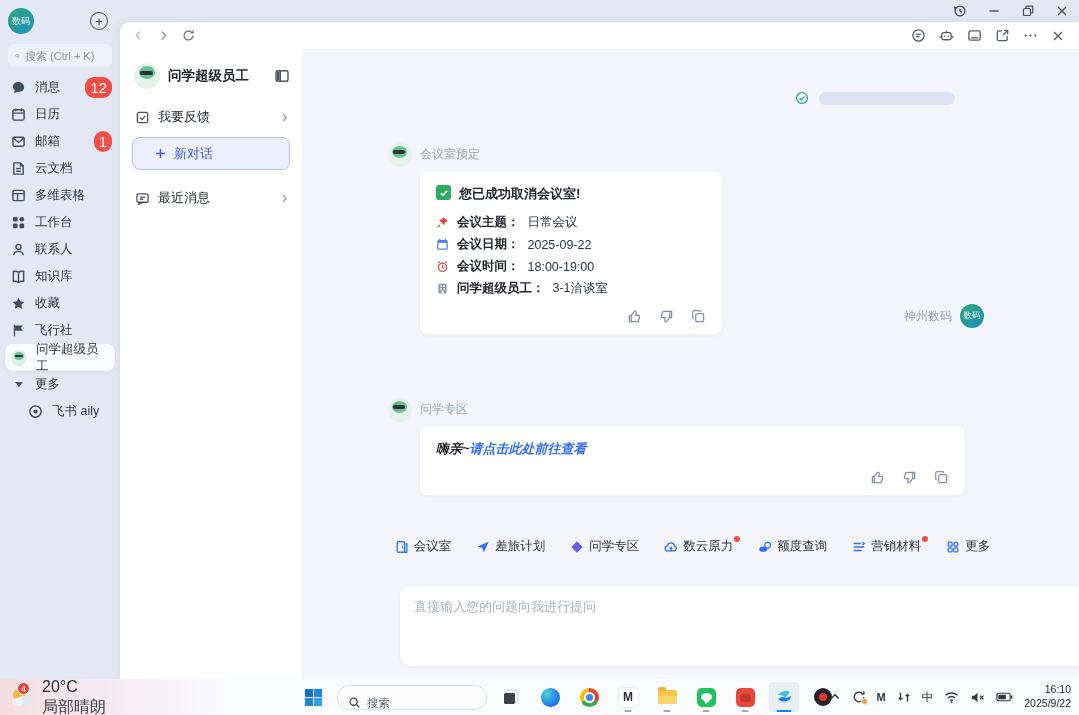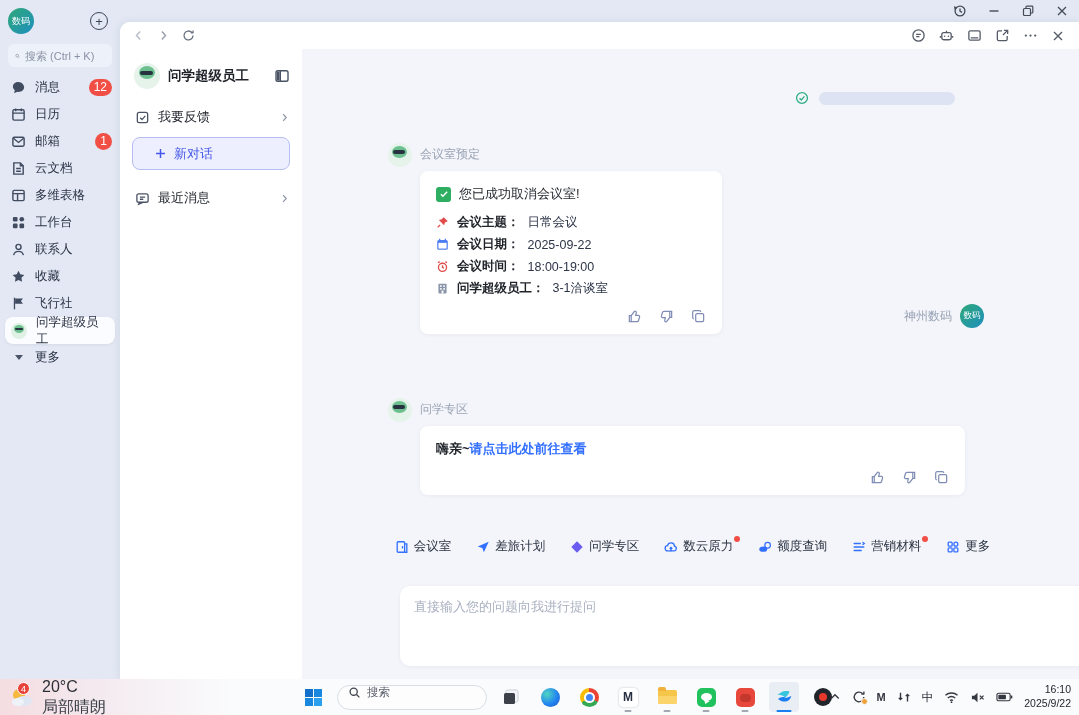--- a/index.html
+++ b/index.html
@@ -15,21 +15,21 @@
     display:flex; align-items:center; justify-content:center; color:#3c4658; font-size:13px; line-height:1; }
   .sb-search { position:absolute; left:8px; right:8px; top:44px; height:23px; background:#edf1f9; border:none; border-radius:6px;
     display:flex; align-items:center; gap:5px; padding:0 7px; color:#8a92a6; }
   .sb-search input { border:none; background:transparent; outline:none; width:80px; font-size:11px; color:#5a6276; font-family:inherit; }
   .sb-search input::placeholder { color:#8a92a6; }
   .sb-list { position:absolute; top:74px; left:0; right:0; }
   .sb-item { height:27px; display:flex; align-items:center; gap:9px; padding:0 8px 0 11px; font-size:12.5px; color:#2b3346; position:relative; cursor:default; }
   .sb-item .ic { width:15px; height:15px; color:#414c61; flex:0 0 15px; }
   .sb-item.sel { background:#fbfcff; border-radius:8px; margin:0 5px; padding-left:6px; box-shadow:0 1px 3px rgba(40,50,80,.08); }
   .sb-item.sub { padding-left:28px; }
-  .badge { margin-left:auto; background:#f14f46; color:#fff; border-radius:9px; font-size:12px; padding:1px 5px; line-height:1.3; }
+  .badge { margin-left:auto; background:#f14f46; color:#fff; border-radius:9px; font-size:15px; padding:1px 5px; line-height:1.3; }
   .caret { width:0; height:0; border-left:4.5px solid transparent; border-right:4.5px solid transparent; border-top:5.5px solid #4a5368; }
   .mascot { width:16px; height:16px; border-radius:50%; background:#dff1e4; position:relative; overflow:hidden; flex:0 0 16px;}
   .mascot:before { content:""; position:absolute; left:3px; top:2px; width:10px; height:8px; border-radius:50%; background:#6cc08f; }
   .mascot:after { content:""; position:absolute; left:4px; top:5px; width:8px; height:2.5px; border-radius:2px; background:#27313f; }
 
   
   .winbar { position:absolute; left:120px; right:0; top:0; height:22px; display:flex; justify-content:flex-end; align-items:center; gap:0; z-index:2; }
   .winbtn { width:34px; height:22px; display:flex; align-items:center; justify-content:center; color:#444b57; }
 
   
@@ -58,37 +58,37 @@
   .skeleton-row { position:absolute; top:42px; right:124px; display:flex; align-items:center; gap:10px; }
   .skeleton-bar { width:136px; height:13px; border-radius:7px; background:#dde3f2; }
   .msg { position:absolute; }
   .msg-head { display:flex; align-items:flex-start; gap:8px; }
   .msg-name { font-size:12px; color:#9aa3b5; padding-top:3px; }
   .av24 { width:24px; height:24px; border-radius:50%; background:#e6f3ea; position:relative; overflow:hidden; flex:0 0 24px;}
   .av24:before { content:""; position:absolute; left:4px; top:3px; width:15px; height:12px; border-radius:50%; background:#6cc08f; }
   .av24:after { content:""; position:absolute; left:5px; top:7px; width:12px; height:3.5px; border-radius:2px; background:#27313f; }
   .card { background:#fff; border-radius:8px; box-shadow:0 1px 4px rgba(31,35,41,.05); margin:4px 0 0 32px; padding:14px 16px 10px; }
   .card1 { width:302px; }
-  .card-title { display:flex; align-items:center; gap:8px; font-size:13px; font-weight:normal; }
+  .card-title { display:flex; align-items:flex-start; gap:8px; font-size:13px; font-weight:bold; }
   .okbox { width:15px; height:15px; border-radius:3px; background:#2dae61; display:flex; align-items:center; justify-content:center; }
   .fields { margin-top:11px; display:flex; flex-direction:column; gap:5px; }
   .frow { display:flex; align-items:center; gap:8px; font-size:12.5px; }
   .frow .fic { width:13px; height:13px; flex:0 0 13px; }
   .frow b { color:#1f2329; }
   .frow span { color:#2c3547; }
   .card-actions { display:flex; justify-content:flex-end; gap:17px; margin-top:12px; color:#7f8cb4; }
   .user-block { position:absolute; right:95px; display:flex; flex-direction:column; align-items:flex-end; }
   .user-head { display:flex; align-items:center; gap:8px; }
   .user-name { font-size:12px; color:#9aa3b5; }
   .user-av { width:24px; height:24px; border-radius:50%; background:linear-gradient(135deg,#2fa878,#1e8fbe); color:#fff; font-size:8.5px;
     display:flex; align-items:center; justify-content:center; }
   .bubble-row { display:flex; align-items:flex-end; gap:8px; margin:6px 32px 0 0; }
   .bubble { background:#e8ebf3; border-radius:8px; padding:8px 12px; font-size:13px; color:#1f2329; }
   .card2 { width:545px; }
-  .line1 { font-size:13px; font-weight:bold; }
+  .line1 { font-size:13px; font-weight:bold;font-style:italic; }
   .line1 a { color:#3370ff; text-decoration:none; }
   .para { margin-top:10px; font-size:13px; line-height:1.6; color:#1f2329; }
   .para b { font-weight:bold; }
 
   .tabs { position:absolute; left:98px; width:585px; top:489px; display:flex; justify-content:center; gap:25px; }
   .tab { display:flex; align-items:center; gap:5px; font-size:12.5px; color:#2b3342; position:relative; cursor:pointer; white-space:nowrap; }
   .tab .tic { width:14px; height:14px; color:#3370ff; }
   .reddot { width:6px; height:6px; border-radius:50%; background:#f14f46; position:absolute; top:-2px; right:-7px; }
 
   .inputbox { position:absolute; left:98px; width:705px; top:537px; height:80px; background:#fff; border-radius:10px;
@@ -109,21 +109,21 @@
     background:linear-gradient(90deg,#f5dde1 0,#f3e9ee 90px,#fafbfd 230px,#fafbfd 100%);
     display:flex; align-items:center; z-index:10; }
   .weather { display:flex; align-items:center; gap:7px; padding-left:9px; }
   .wicon { position:relative; width:26px; height:24px; }
   .wbadge { position:absolute; top:-3px; left:8px; background:#e7443c; color:#fff; border-radius:50%; width:13px; height:13px;
     font-size:9px; display:flex; align-items:center; justify-content:center; border:1px solid #fff; }
   .wtxt { font-size:16px; line-height:1.25; color:#3c4048; }
   .wtxt .t1 { color:#2b2f36; }
   .tb-center { position:absolute; left:298px; display:flex; align-items:center; gap:9px; }
   .tb-search { width:150px; height:25px; border-radius:13px; background:#fdfdfe; border:1px solid #dadde4;
-    display:flex; align-items:flex-start; gap:6px; padding:0 10px; color:#5a5f6b; }
+    display:flex; align-items:flex-end; gap:6px; padding:0 10px; color:#5a5f6b; }
   .tb-search input { border:none; outline:none; background:transparent; width:100px; font-size:11.5px; font-family:inherit; color:#40444d; }
   .tb-search input::placeholder { color:#5a5f6b; }
   .app { width:30px; height:30px; display:flex; align-items:center; justify-content:center; position:relative; border-radius:4px; }
   .app .runbar { position:absolute; bottom:0px; left:50%; transform:translateX(-50%); width:7px; height:2.5px; border-radius:2px; background:#a3a8b2; }
   .app.active { background:#e9edf4; }
   .app.active .runbar { width:15px; background:#1b7ef2; }
   .edge-i { width:19px; height:19px; border-radius:50%; background:radial-gradient(circle at 32% 32%,#4fd6c2,#2386f0 55%,#1a56c4); }
   .chrome-i { width:19px; height:19px; border-radius:50%; background:conic-gradient(#ea4335 0 33%,#34a853 33% 66%,#fbbc05 66% 100%); position:relative; }
   .chrome-i:before { content:""; position:absolute; inset:4px; border-radius:50%; background:#fff; }
   .chrome-i:after { content:""; position:absolute; inset:6px; border-radius:50%; background:#4285f4; }
@@ -205,20 +205,27 @@
       <span>工作台</span>
     </div>
     <div class="sb-item">
       <svg class="ic" viewBox="0 0 16 16" fill="none" stroke="currentColor" stroke-width="1.5">
           <circle cx="8" cy="5.2" r="2.7"></circle>
           <path d="M2.8 14c.6-2.6 2.7-4 5.2-4s4.6 1.4 5.2 4"></path>
         </svg>
       <span>联系人</span>
     </div>
     <div class="sb-item">
+      <svg class="ic" viewBox="0 0 16 16" fill="none" stroke="currentColor" stroke-width="1.5">
+          <path d="M8 3.5C6.8 2.6 4.8 2.3 2.5 2.5v10.7c2.3-.2 4.3.1 5.5 1 1.2-.9 3.2-1.2 5.5-1V2.5c-2.3-.2-4.3.1-5.5 1z"></path>
+          <path d="M8 3.5v10.7"></path>
+        </svg>
+      <span>知识库</span>
+    </div>
+    <div class="sb-item">
       <svg class="ic" viewBox="0 0 16 16" fill="currentColor">
           <path d="M8 1.8l1.9 3.9 4.3.6-3.1 3 .7 4.3L8 11.6l-3.8 2 .7-4.3-3.1-3 4.3-.6z"></path>
         </svg>
       <span>收藏</span>
     </div>
     <div class="sb-item">
       <svg class="ic" viewBox="0 0 16 16" fill="currentColor">
           <path d="M3 1.8h1.4v12.4H3z"></path>
           <path d="M4.4 2.6h8.4L10.6 5.4l2.2 2.8H4.4z"></path>
         </svg>
@@ -226,20 +233,27 @@
     </div>
     <div class="sb-item sel">
       <span class="mascot"></span>
       <span>问学超级员工</span>
     </div>
     <div class="sb-item">
       <span class="ic" style="display:flex;align-items:center;justify-content:center;">
           <span class="caret"></span>
         </span>
       <span>更多</span>
+    </div>
+    <div class="sb-item sub">
+      <svg class="ic" viewBox="0 0 16 16" fill="currentColor">
+          <circle cx="8" cy="8" r="6" fill="none" stroke="currentColor" stroke-width="1.6"></circle>
+          <circle cx="8" cy="8" r="2.2"></circle>
+        </svg>
+      <span>飞书 aily</span>
     </div>
   </div>
 </div>
 
 <div class="winbar">
   <div class="winbtn">
     <svg width="14" height="14" viewBox="0 0 16 16" fill="none" stroke="currentColor" stroke-width="1.5">
         <circle cx="8" cy="8" r="5.6"></circle>
         <path d="M8 5v3.2l2.3 1.3"></path>
         <path d="M2.5 6.2L2 3.6l2.5.7"></path>

